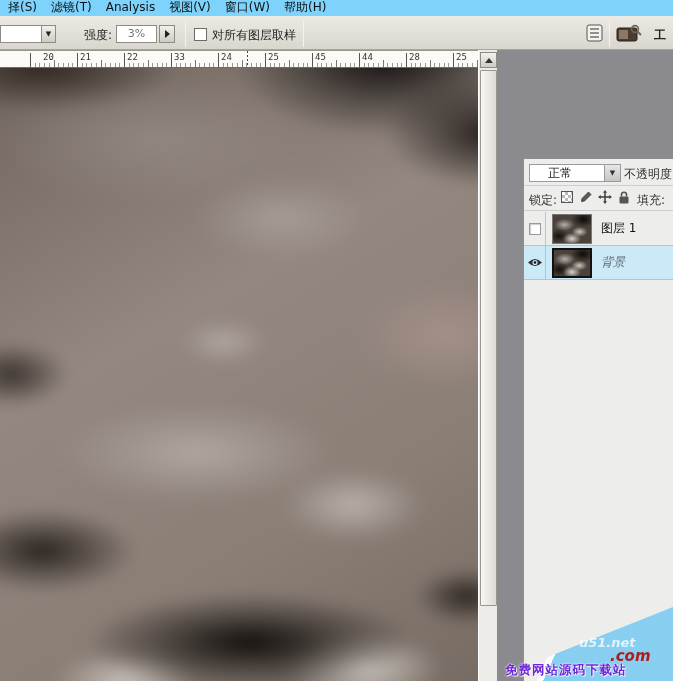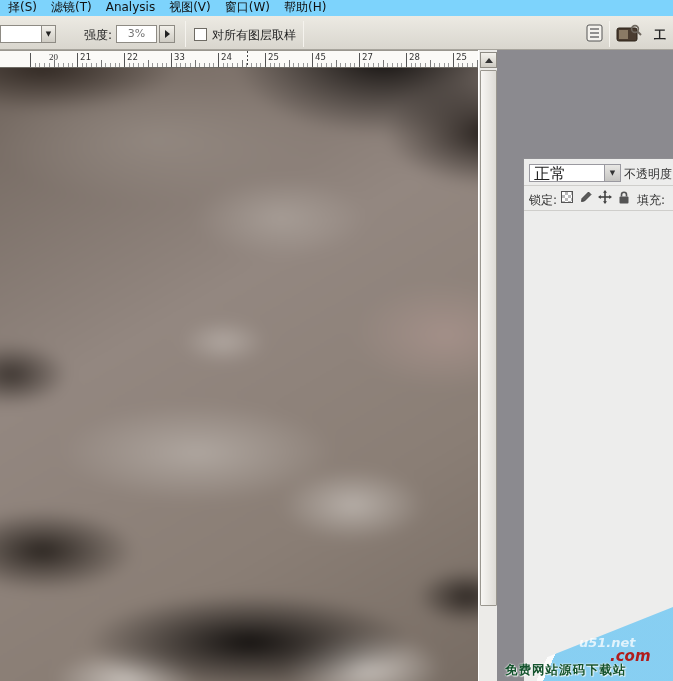--- a/index.html
+++ b/index.html
@@ -64,21 +64,21 @@
   .scrollbar { position:absolute; left:478px; top:50px; width:19px; height:631px; background:#ecebe8; border-left:1px solid #fff; z-index:2; }
   .scroll-up { position:absolute; left:1px; top:2px; width:17px; height:16px; background:linear-gradient(#f4f2ed,#cfccc4); border:1px solid #8e8b84; display:flex; align-items:center; justify-content:center; }
   .scroll-up .tri { width:0; height:0; border-bottom:5px solid #333; border-left:4px solid transparent; border-right:4px solid transparent; }
   .scroll-thumb { position:absolute; left:1px; top:20px; width:17px; height:536px; background:linear-gradient(90deg,#f7f6f3,#dddbd5); border:1px solid #9a978f; border-radius:1px; }
 
   
   .workspace { position:absolute; left:497px; top:50px; width:176px; height:631px; background:#8b8a8f; z-index:1; }
   .layers-panel { position:absolute; left:523px; top:158px; width:150px; height:523px; background:#ededec; border-left:1px solid #8f8e92; border-top:1px solid #8f8e92; overflow:hidden; z-index:2; }
   .blend-row { position:absolute; left:0; top:0; width:150px; height:27px; border-bottom:1px solid #cfcecb; }
   .blend-drop { position:absolute; left:5px; top:5px; display:flex; }
-  .blend-field { width:76px; height:18px; background:#fff; border:1px solid #9a99a0; font-size:16px; color:#222; padding:1px 4px; line-height:15px; }
+  .blend-field { width:76px; height:18px; background:#fff; border:1px solid #9a99a0; font-size:12px; color:#222; padding:1px 18px; line-height:15px; }
   .blend-btn { width:16px; height:18px; background:linear-gradient(#e8e7e4,#c6c5c2); border:1px solid #9a99a0; border-left:none; font-size:7px; color:#333; display:flex; align-items:center; justify-content:center; }
   .opacity-label { position:absolute; left:100px; top:7px; font-size:12px; color:#333; white-space:nowrap; }
   .lock-row { position:absolute; left:0; top:28px; width:150px; height:24px; border-bottom:1px solid #cfcecb; }
   .lock-label { position:absolute; left:5px; top:5px; font-size:12px; color:#333; }
   .lock-icons { position:absolute; left:37px; top:3px; display:flex; gap:6px; align-items:center; }
   .lock-chk { width:12px; height:12px; border:1px solid #555; background:repeating-conic-gradient(#bbb 0 25%, #fff 0 50%) 0 0/6px 6px; }
   .fill-label { position:absolute; left:113px; top:5px; font-size:12px; color:#333; white-space:nowrap; }
   .layer-rows { position:absolute; left:0; top:53px; width:150px; }
   .layer-row { position:relative; width:150px; height:34px; border-bottom:1px solid #c2c1be; display:flex; align-items:center; background:#ededec; }
   .layer-row.selected { background:#cbe9f6; }
@@ -100,21 +100,21 @@
   
   .watermark { position:absolute; right:0; bottom:0; width:186px; height:74px; z-index:9; overflow:hidden; pointer-events:none; }
   .wm-tri { position:absolute; left:0; top:0; width:186px; height:74px;
     background:linear-gradient(115deg, transparent 0 38%, rgba(255,255,255,.85) 38% 41%, #82cdf2 41%);
     clip-path:polygon(0 100%, 100% 0, 100% 100%); opacity:.95; }
   .wm-text { position:absolute; left:8px; top:6px; font-style:italic; font-weight:bold; color:#cf1b1b; line-height:1; white-space:nowrap; }
   .wm-asp { font-size:36px; letter-spacing:-2px; }
   .wm-ku { font-size:50px; letter-spacing:-2px; color:#c01515; }
   .wm-overlay { position:absolute; left:92px; top:28px; font-size:13px; font-style:italic; font-weight:bold; color:rgba(255,255,255,.75); }
   .wm-com { position:absolute; left:123px; top:40px; font-size:15px; font-style:italic; font-weight:bold; color:#b01c1c; }
-  .wm-tagline { position:absolute; left:18px; top:55px; font-size:12.5px; font-weight:bold; color:#14532d; letter-spacing:1px; white-space:nowrap;
+  .wm-tagline { position:absolute; left:18px; top:55px; font-size:12.5px; font-weight:bold; color:#6d28d9; letter-spacing:1px; white-space:nowrap;
     text-shadow:0 0 1px #fff, 0 0 2px #fff, 1px 1px 1px rgba(255,255,255,.8); }
 
   svg { display:block; }
 </style>
 </head>
 <body>
 
 <div class="topright-block"></div>
 
 <div class="menubar">
@@ -156,21 +156,21 @@
       <circle cx="19" cy="5" r="3.4" fill="none" stroke="#6e675e" stroke-width="1.6"></circle>
       <line x1="21.5" y1="7.5" x2="25" y2="11" stroke="#6e675e" stroke-width="2"></line>
     </svg>
   </div>
   <span class="opt-abs opt-label workspace-label">工</span>
 </div>
 
 <div class="ruler" id="ruler">
   <div class="ruler-marker" style="left: 247px;"></div>
 <div class="tick-major" style="left: 30px;"></div>
-    <span class="tick-num" style="left: 49px; font-family: Liberation Serif, serif;">20</span>
+    <span class="tick-num" style="left: 43px;">20</span>
     <div class="tick-minor" style="left: 34.7px;"></div>
     <div class="tick-minor" style="left: 39.4px;"></div>
     <div class="tick-minor" style="left: 44.1px;"></div>
     <div class="tick-minor" style="left: 48.8px;"></div>
     <div class="tick-mid" style="left: 53.5px;"></div>
     <div class="tick-minor" style="left: 58.2px;"></div>
     <div class="tick-minor" style="left: 62.9px;"></div>
     <div class="tick-minor" style="left: 67.6px;"></div>
     <div class="tick-minor" style="left: 72.3px;"></div>
     <div class="tick-major" style="left: 77px;"></div>
@@ -233,21 +233,21 @@
     <div class="tick-minor" style="left: 316.7px;"></div>
     <div class="tick-minor" style="left: 321.4px;"></div>
     <div class="tick-minor" style="left: 326.1px;"></div>
     <div class="tick-minor" style="left: 330.8px;"></div>
     <div class="tick-mid" style="left: 335.5px;"></div>
     <div class="tick-minor" style="left: 340.2px;"></div>
     <div class="tick-minor" style="left: 344.9px;"></div>
     <div class="tick-minor" style="left: 349.6px;"></div>
     <div class="tick-minor" style="left: 354.3px;"></div>
     <div class="tick-major" style="left: 359px;"></div>
-    <span class="tick-num" style="left: 362px;">27</span>
+    <span class="tick-num" style="left: 362px;">44</span>
     <div class="tick-minor" style="left: 363.7px;"></div>
     <div class="tick-minor" style="left: 368.4px;"></div>
     <div class="tick-minor" style="left: 373.1px;"></div>
     <div class="tick-minor" style="left: 377.8px;"></div>
     <div class="tick-mid" style="left: 382.5px;"></div>
     <div class="tick-minor" style="left: 387.2px;"></div>
     <div class="tick-minor" style="left: 391.9px;"></div>
     <div class="tick-minor" style="left: 396.6px;"></div>
     <div class="tick-minor" style="left: 401.3px;"></div>
     <div class="tick-major" style="left: 406px;"></div>
@@ -318,20 +318,38 @@
         <svg width="12" height="13" viewBox="0 0 12 13">
           <rect x="1.5" y="5.5" width="9" height="7" rx="1" fill="#555"></rect>
           <path d="M3.5 5.5 V3.8 a2.5 2.5 0 0 1 5 0 V5.5" fill="none" stroke="#555" stroke-width="1.6"></path>
         </svg>
       </div>
     </div>
     <span class="fill-label">填充:</span>
   </div>
 
   <div class="layer-rows">
+    <div class="layer-row">
+      <div class="eye-cell">
+          <div class="eye-well"></div>
+        </div>
+      <div class="thumb thumb-rock"></div>
+      <span class="layer-name">图层 1</span>
+    </div>
+    <div class="layer-row selected">
+      <div class="eye-cell">
+        <svg width="16" height="11" viewBox="0 0 16 11">
+          <path d="M1 5.5 Q8 -1.5 15 5.5 Q8 12.5 1 5.5 Z" fill="#2d2d2d"></path>
+          <circle cx="8" cy="5.5" r="2.6" fill="#cbe9f6"></circle>
+          <circle cx="8" cy="5.5" r="1.3" fill="#111"></circle>
+        </svg>
+      </div>
+      <div class="thumb thumb-rock selected-thumb"></div>
+      <span class="layer-name bg-name">背景</span>
+    </div>
   </div>
 </div>
 
 <div class="watermark">
   <div class="wm-tri"></div>
   <span class="wm-overlay">u51.net</span>
   <span class="wm-com">.com</span>
   <span class="wm-tagline">免费网站源码下载站</span>
 </div>
 

